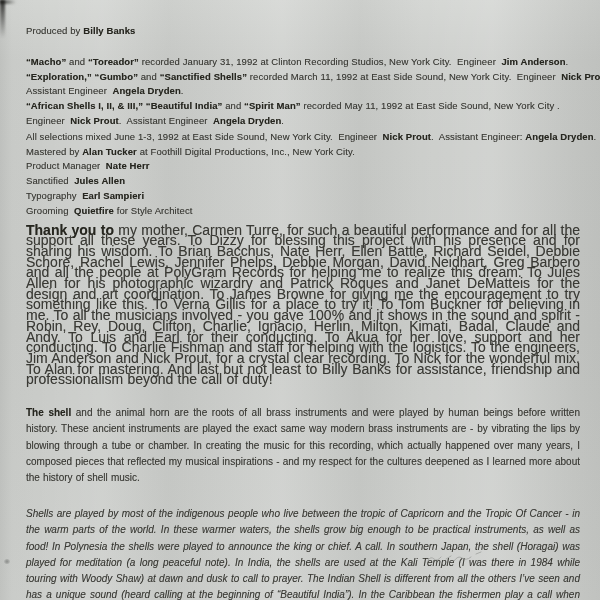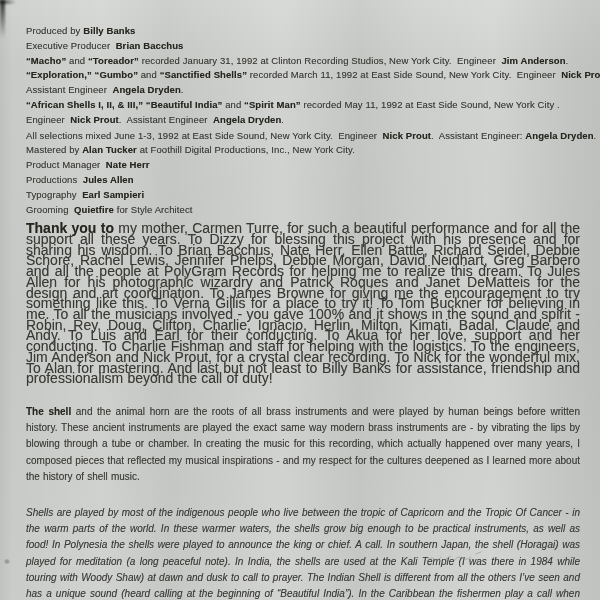--- a/index.html
+++ b/index.html
@@ -12,21 +12,21 @@
         rgba(96,98,96,0.05) 28%, rgba(255,255,255,0.13) 47%,
         rgba(96,98,96,0.06) 60%, rgba(255,255,255,0.04) 70%,
         rgba(255,255,255,0.14) 82%, rgba(96,98,96,0.08) 96%, rgba(88,90,88,0.10) 100%),
       linear-gradient(180deg, #d3d5d2 0%, #cbcdca 10%, #c8cac7 55%, #cccecb 100%);
     background-color:#cbcdca;
     color:#3a3a35;
   }
   .page{position:absolute;inset:0;padding:24px 20px 0 26px;box-sizing:border-box;}
   .credit-line{font-size:9.5px;line-height:14.8px;white-space:pre;letter-spacing:0.1px;
     text-shadow:0 0 0.6px rgba(60,60,55,0.45);}
-  .gap-lg{margin-top:0;}
+  .gap-lg{margin-top:16px;}
   .gap-md{margin-top:0;}
   .gap-sm{margin-top:1px;}
   .b{font-weight:bold;color:#26261f;}
   .para{margin:0;text-align:justify;text-shadow:0 0 0.6px rgba(60,60,55,0.4);}
   .para .lead{font-weight:bold;color:#26261f;}
   .thanks{margin-top:6px;font-size:14px;line-height:10.7px;word-spacing:0.3px;}
   .body-para{margin-top:20px;font-size:10px;line-height:16.2px;word-spacing:0.4px;}
   .body-para + .body-para{font-style:italic;}
   .signature{margin-top:4px;font-size:15px;font-weight:bold;color:#26261f;
     text-shadow:0 0 0.6px rgba(60,60,55,0.45);}
@@ -37,30 +37,29 @@
   .scribble{position:absolute;left:424px;top:549px;width:62px;height:17px;opacity:0.6;}
   .smudge{position:absolute;left:4px;top:559px;width:6px;height:5px;border-radius:50%;
     background:radial-gradient(circle, rgba(90,92,90,0.55), rgba(90,92,90,0));}
 </style>
 </head>
 <body>
 
 <div class="page">
   <div id="credits">
       <div class="credit-line"><span>Produced by </span><span class="b">Billy Banks</span></div>
-      <div class="credit-line"><span>Executive Producer  </span><span class="b">Brian Bacchus</span></div>
       <div class="credit-line gap-lg"><span class="b">“Macho”</span><span> and </span><span class="b">“Toreador”</span><span> recorded January 31, 1992 at Clinton Recording Studios, New York City.  Engineer  </span><span class="b">Jim Anderson</span><span>.</span></div>
       <div class="credit-line"><span class="b">“Exploration,”</span><span> </span><span class="b">“Gumbo”</span><span> and </span><span class="b">“Sanctified Shells”</span><span> recorded March 11, 1992 at East Side Sound, New York City.  Engineer  </span><span class="b">Nick Prout</span></div>
       <div class="credit-line"><span>Assistant Engineer  </span><span class="b">Angela Dryden</span><span>.</span></div>
       <div class="credit-line gap-md"><span class="b">“African Shells I, II, &amp; III,”</span><span> </span><span class="b">“Beautiful India”</span><span> and </span><span class="b">“Spirit Man”</span><span> recorded May 11, 1992 at East Side Sound, New York City .</span></div>
       <div class="credit-line"><span>Engineer  </span><span class="b">Nick Prout</span><span>.  Assistant Engineer  </span><span class="b">Angela Dryden</span><span>.</span></div>
       <div class="credit-line gap-sm"><span>All selections mixed June 1-3, 1992 at East Side Sound, New York City.  Engineer  </span><span class="b">Nick Prout</span><span>.  Assistant Engineer: </span><span class="b">Angela Dryden</span><span>.</span></div>
       <div class="credit-line"><span>Mastered by </span><span class="b">Alan Tucker</span><span> at Foothill Digital Productions, Inc., New York City.</span></div>
       <div class="credit-line"><span>Product Manager  </span><span class="b">Nate Herr</span></div>
-      <div class="credit-line"><span>Productions  </span><span class="b">Jules Allen</span></div>
+      <div class="credit-line"><span>Sanctified  </span><span class="b">Jules Allen</span></div>
       <div class="credit-line"><span>Typography  </span><span class="b">Earl Sampieri</span></div>
       <div class="credit-line"><span>Grooming  </span><span class="b">Quietfire</span><span> for Style Architect</span></div>
     </div>
   <div id="paras">
       <p class="para thanks"><span class="lead">Thank you to</span> my mother, Carmen Turre, for such a beautiful performance and for all the support all these years.  To Dizzy for blessing this project with his presence and for sharing his wisdom.  To Brian Bacchus, Nate Herr, Ellen Battle, Richard Seidel, Debbie Schore, Rachel Lewis, Jennifer Phelps, Debbie Morgan, David Neidhart, Greg Barbero and all the people at PolyGram Records for helping me to realize this dream.  To Jules Allen for his photographic wizardry and Patrick Roques and Janet DeMatteis for the design and art coordination.  To James Browne for giving me the encouragement to try something like this.  To Verna Gillis for a place to try it!  To Tom Buckner for believing in me.  To all the musicians involved - you gave 100% and it shows in the sound and spirit - Robin, Rey, Doug, Clifton, Charlie, Ignacio, Herlin, Milton, Kimati, Badal, Claude and Andy.  To Luis and Earl for their conducting.  To Akua for her love, support and her conducting.  To Charlie Fishman and staff for helping with the logistics.  To the engineers, Jim Anderson and Nick Prout, for a crystal clear recording.  To Nick for the wonderful mix.  To Alan for mastering.  And last but not least to Billy Banks for assistance, friendship and professionalism beyond the call of duty!</p>
       <p class="para body-para"><span class="lead">The shell</span> and the animal horn are the roots of all brass instruments and were played by human beings before written history.  These ancient instruments are played the exact same way modern brass instruments are - by vibrating the lips by blowing through a tube or chamber.  In creating the music for this recording, which actually happened over many years, I composed pieces that reflected my musical inspirations - and my respect for the cultures deepened as I learned more about the history of shell music.</p>
       <p class="para body-para">Shells are played by most of the indigenous people who live between the tropic of Capricorn and the Tropic Of Cancer - in the warm parts of the world.  In these warmer waters, the shells grow big enough to be practical instruments, as well as food!  In Polynesia the shells were played to announce the king or chief.  A call.  In southern Japan, the shell (Horagai) was played for meditation (a long peaceful note).  In India, the shells are used at the Kali Temple (I was there in 1984 while touring with Woody Shaw) at dawn and dusk to call to prayer.  The Indian Shell is different from all the others I’ve seen and has a unique sound (heard calling at the beginning of “Beautiful India”).  In the Caribbean the fishermen play a call when docking after a successful catch - to announce it so the people can come.  In Jamaica, The Maroons had calls and signals with the shells that helped them defeat the British.  They play the shells and animal horns in Africa - the root of the hand drum as well - in fact, the root of music and man.  There are whole bands of animal horns and elephant tusks!  Now the sound of the shell, the sound of ancient times, is being introduced into modern music.  Listen and enjoy!</p>
     </div>
   <div class="signature">— Steve Turre</div>
 </div>

